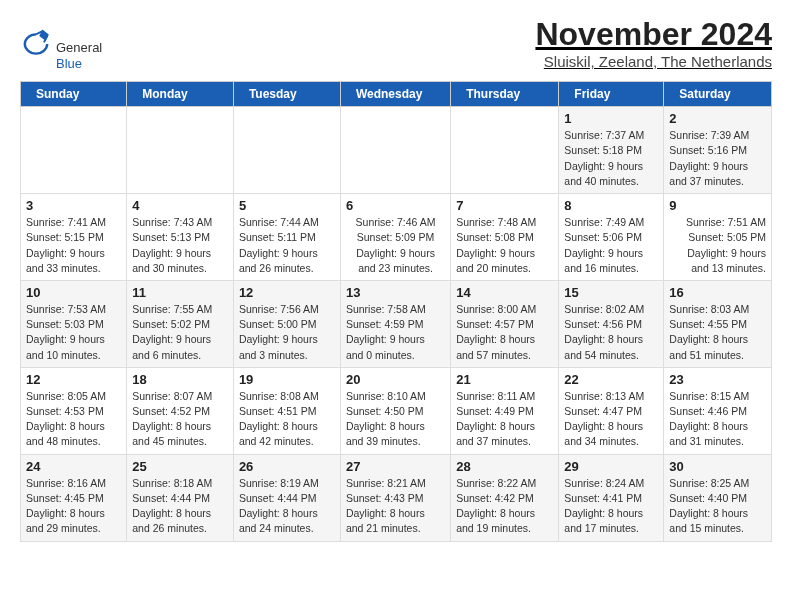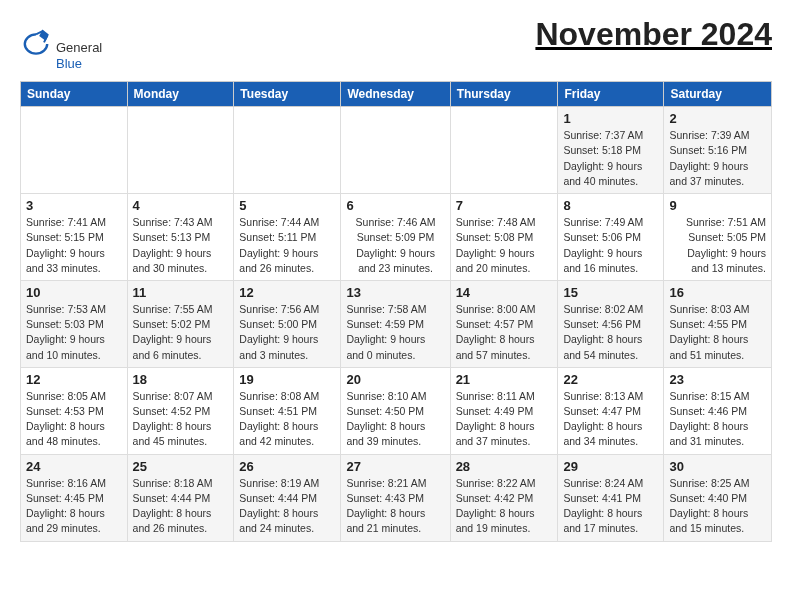--- a/index.html
+++ b/index.html
@@ -49,21 +49,21 @@
       color: #444;
     }
     table {
       width: 100%;
       border-collapse: collapse;
       font-size: 11px;
     }
     thead tr th {
       background-color: #1a5fb4;
       color: #fff;
-      padding: 5px 6px;
+      padding: 5px 15px;
       text-align: left;
       font-size: 12px;
       font-weight: bold;
       border: 1px solid #ccc;
     }
     tbody tr td {
       border: 1px solid #ddd;
       vertical-align: top;
       padding: 4px 5px;
       width: 113px;
@@ -103,20 +103,21 @@
       <path d="M20 8 L28 4 L34 10 L30 18" stroke="#1a5fb4" stroke-width="2.5" fill="none"></path>
       <polygon points="28,2 36,8 32,16 24,10" fill="#1a5fb4"></polygon>
     </svg>
     <div class="logo-text">
       <span class="logo-general">General</span>
       <span class="logo-blue">Blue</span>
     </div>
   </div>
   <div class="title-section">
     <div class="month-title">November 2024</div>
+    <div class="subtitle">Sluiskil, Zeeland, The Netherlands</div>
   </div>
 </div>
 
 <table>
   <thead>
     <tr>
     <th>Sunday</th>
         <th>Monday</th>
         <th>Tuesday</th>
         <th>Wednesday</th>

